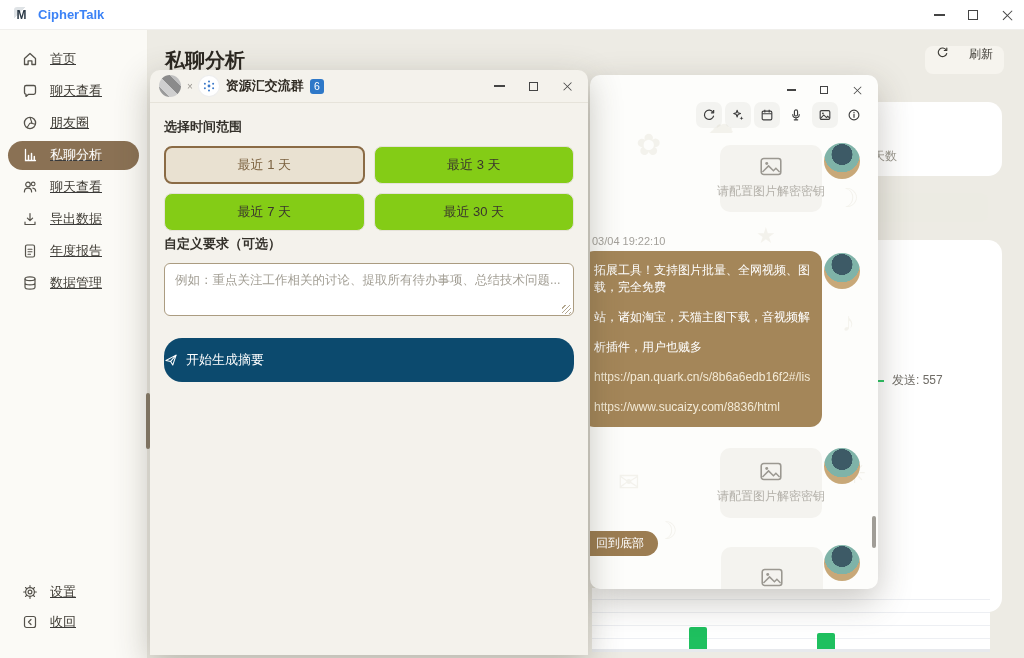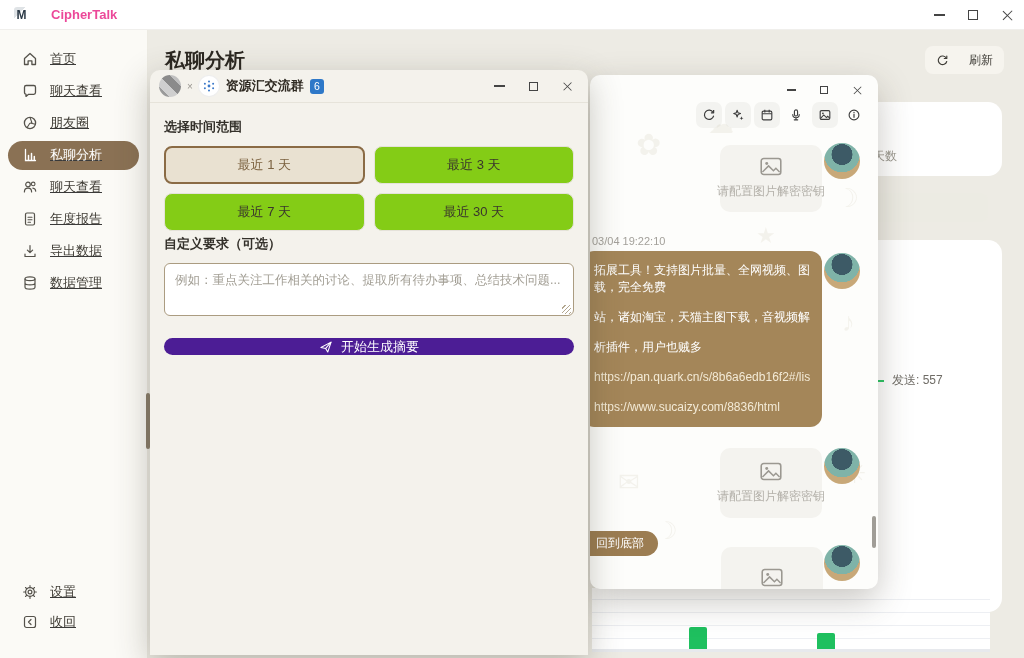--- a/index.html
+++ b/index.html
@@ -3,40 +3,40 @@
 <meta charset="utf-8">
 <style>
   * { margin:0; padding:0; box-sizing:border-box; }
   html,body { width:1024px; height:658px; overflow:hidden; }
   body { font-family:"Liberation Sans","DejaVu Sans",sans-serif; background:#edebe4; color:#3a3a3a; }
   .screen { position:relative; width:1024px; height:658px; overflow:hidden; }
 
   
   .titlebar { position:absolute; left:0; top:0; width:1024px; height:30px; background:#ffffff; border-bottom:1px solid #f0efec; display:flex; align-items:center; z-index:3; }
   .app-logo { width:15px; height:15px; margin-left:14px; border-radius:3px; font-weight:bold; font-size:12px; color:#2c3a47; display:flex; align-items:center; justify-content:center; background:linear-gradient(135deg,#dfe3e6 0 40%,#ffffff 40%); }
-  .app-title { margin-left:22px; font-size:13px; font-weight:600; color:#ec4899; }
+  .app-title { margin-left:9px; font-size:13px; font-weight:600; color:#3b82f6; }
   .winctl { position:absolute; top:0; height:30px; width:34px; display:flex; align-items:center; justify-content:center; cursor:default; }
   .ctl-min { right:68px; } .ctl-max { right:34px; } .ctl-close { right:0; }
   .glyph-min { width:11px; height:1.4px; background:#444; }
   .glyph-max { width:10px; height:10px; border:1.4px solid #444; }
   .glyph-x { position:relative; width:11px; height:11px; }
   .glyph-x::before,.glyph-x::after { content:""; position:absolute; left:5px; top:-1px; width:1.4px; height:13px; background:#444; }
   .glyph-x::before { transform:rotate(45deg);} .glyph-x::after { transform:rotate(-45deg);}
 
   
   .sidebar { position:absolute; left:0; top:30px; width:148px; height:628px; background:#fbfaf6; border-right:1px solid #eceae2; display:flex; flex-direction:column; padding-top:13px; z-index:4;text-decoration:underline; }
   .nav-item { display:flex; align-items:center; height:29px; margin:1.5px 8px; padding-left:14px; border-radius:16px; font-size:13px; color:#403d36; cursor:pointer; }
   .nav-item .nicon { width:16px; height:16px; margin-right:12px; display:flex; align-items:center; }
   .nav-item.active { background:#8a7154; color:#ffffff; }
   .side-footer { margin-top:auto; margin-bottom:20px; }
 
   
   .main { position:absolute; left:148px; top:30px; width:876px; height:628px; }
   .page-title { position:absolute; left:17px; top:17px; font-size:20px; font-weight:bold; color:#2b2721; }
-  .refresh-btn { position:absolute; right:20px; top:16px; height:28px; padding:0 11px; background:#f6f4ee; border-radius:8px; display:flex; align-items:center; gap:20px; font-size:12px; color:#3d3b35; cursor:pointer; }
+  .refresh-btn { position:absolute; right:20px; top:16px; height:28px; padding:0 11px; background:#f6f4ee; border-radius:8px; display:flex; gap:20px; font-size:12px; color:#3d3b35; cursor:pointer; }
   .bg-card { position:absolute; background:#ffffff; border-radius:14px; }
   .card-stat { left:620px; top:72px; width:234px; height:74px; }
   .stat-frag { position:absolute; left:725px; top:118px; font-size:12px; color:#9a978f; }
   .grey-row { position:absolute; left:620px; top:163px; width:220px; height:29px; background:#ecebe3; border-radius:8px; }
   .card-big { left:612px; top:210px; width:242px; height:372px; }
   .legend { position:absolute; left:726px; top:342px; display:flex; align-items:center; gap:8px; font-size:12px; color:#6f6c66; }
   .legend-dash { width:10px; height:2px; background:#2bc565; }
   .chart-card { position:absolute; left:444px; top:558px; width:398px; height:64px; background:#ffffff;
      background-image:linear-gradient(to bottom, transparent 0 11px, #edeff3 11px 12px, transparent 12px 24px, #edeff3 24px 25px, transparent 25px 37px, #edeff3 37px 38px, transparent 38px 50px, #edeff3 50px 51px, transparent 51px 61px, #e7e9ed 61px 62px); }
   .gbar { position:absolute; bottom:3px; width:18px; background:#1fc05f; border-radius:2px 2px 0 0; }
@@ -77,21 +77,21 @@
   .sum-body { padding:11px 14px 0 14px; }
   .sec-label { font-size:13px; font-weight:bold; color:#33302a; margin:4px 0 10px; }
   .range-grid { display:grid; grid-template-columns:1fr 1fr; gap:9px; }
   .range-btn { height:38px; background:#84cc16; border:1px solid #e5e2da; border-radius:8px; font-size:13px; color:#3a352d; display:flex; align-items:center; justify-content:center; cursor:pointer; }
   .range-btn.selected { background:#e9e1d1; border:2px solid #8a6b45; color:#7c6240; }
   .custom-label { }
   .req-area { width:100%; height:53px; background:#ffffff; border:1px solid #ab9c81; border-radius:6px; padding:8px 10px; font-size:12.5px; font-family:"Liberation Sans","DejaVu Sans",sans-serif; color:#3a3a3a; resize:none; position:relative; }
   .req-area::placeholder { color:#a29e94; }
   .ta-wrap { position:relative; }
   .ta-resize { position:absolute; right:3px; bottom:6px; width:9px; height:9px; background:repeating-linear-gradient(135deg, transparent 0 2px, #b3a78f 2px 3px); pointer-events:none; }
-  .submit-btn { margin-top:18px; width:100%; height:17px; background:#4c1d95; border:none; border-radius:18px; color:#ffffff; font-size:13px; display:flex; align-items:center; justify-content:center; gap:8px; cursor:pointer; }
+  .submit-btn { margin-top:18px; width:100%; height:44px; background:#0c4a6e; border:none; border-radius:18px; color:#ffffff; font-size:13px; display:flex; align-items:center; gap:8px; cursor:pointer; }
   .left-thumb { position:absolute; left:146px; top:393px; width:4px; height:56px; background:#7e7361; border-radius:2px; z-index:11; cursor:pointer; }
   svg { display:block; }
 </style>
 </head>
 <body>
 
 <div class="screen">
 
   <div class="titlebar">
     <div class="app-logo">M</div>
@@ -149,33 +149,33 @@
             <path d="M2.4 13c0-2.3 1.7-3.8 3.6-3.8S9.6 10.7 9.6 13" fill="none" stroke="#55524b" stroke-width="1.2" stroke-linecap="round"></path>
             <circle cx="11.2" cy="4.9" r="1.8" fill="none" stroke="#55524b" stroke-width="1.1"></circle>
             <path d="M10.8 9.1c1.8.2 2.9 1.6 2.9 3.2" fill="none" stroke="#55524b" stroke-width="1.1" stroke-linecap="round"></path>
           </svg>
         </span>
       <span>聊天查看</span>
     </div>
     <div class="nav-item">
       <span class="nicon">
           <svg width="16" height="16" viewBox="0 0 16 16">
+            <path d="M8 2.5v7M5.4 7.1 8 9.7l2.6-2.6M3 11v2.5h10V11" fill="none" stroke="#55524b" stroke-width="1.2" stroke-linecap="round" stroke-linejoin="round"></path>
+          </svg>
+        </span>
+      <span>导出数据</span>
+    </div>
+    <div class="nav-item">
+      <span class="nicon">
+          <svg width="16" height="16" viewBox="0 0 16 16">
             <rect x="3.5" y="2" width="9" height="12" rx="1.5" fill="none" stroke="#55524b" stroke-width="1.2"></rect>
             <path d="M6 6.3h4M6 8.8h4M6 11.3h2.5" stroke="#55524b" stroke-width="1.1" stroke-linecap="round"></path>
           </svg>
         </span>
       <span>年度报告</span>
-    </div>
-    <div class="nav-item">
-      <span class="nicon">
-          <svg width="16" height="16" viewBox="0 0 16 16">
-            <path d="M8 2.5v7M5.4 7.1 8 9.7l2.6-2.6M3 11v2.5h10V11" fill="none" stroke="#55524b" stroke-width="1.2" stroke-linecap="round" stroke-linejoin="round"></path>
-          </svg>
-        </span>
-      <span>导出数据</span>
     </div>
     <div class="nav-item">
       <span class="nicon">
           <svg width="16" height="16" viewBox="0 0 16 16">
             <ellipse cx="8" cy="3.8" rx="5" ry="1.9" fill="none" stroke="#55524b" stroke-width="1.2"></ellipse>
             <path d="M3 3.8v8.4c0 1 2.2 1.9 5 1.9s5-.9 5-1.9V3.8M3 8c0 1 2.2 1.9 5 1.9S13 9 13 8" fill="none" stroke="#55524b" stroke-width="1.2"></path>
           </svg>
         </span>
       <span>数据管理</span>
     </div>

